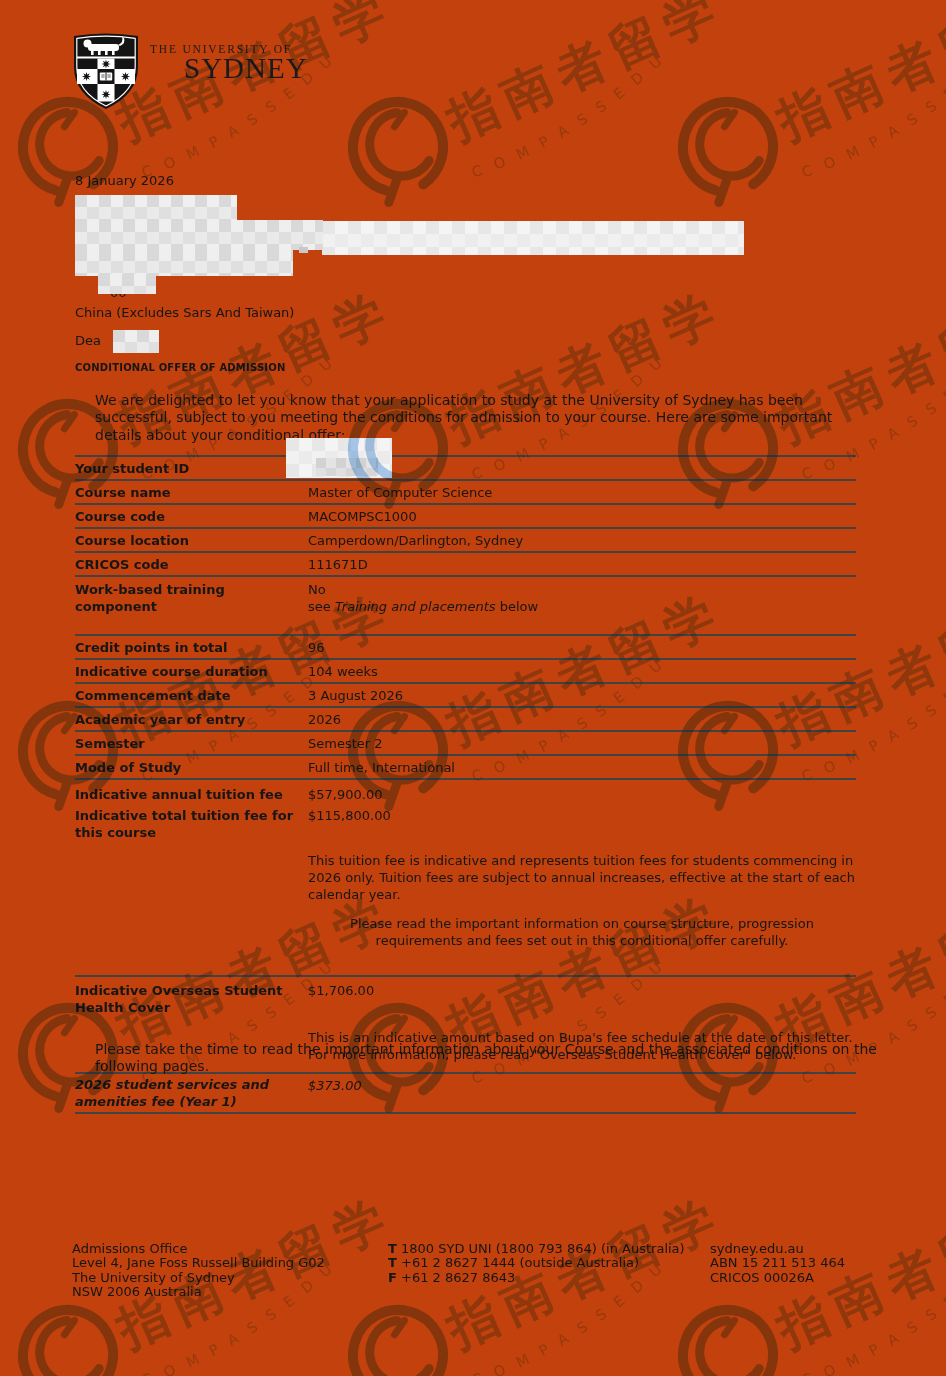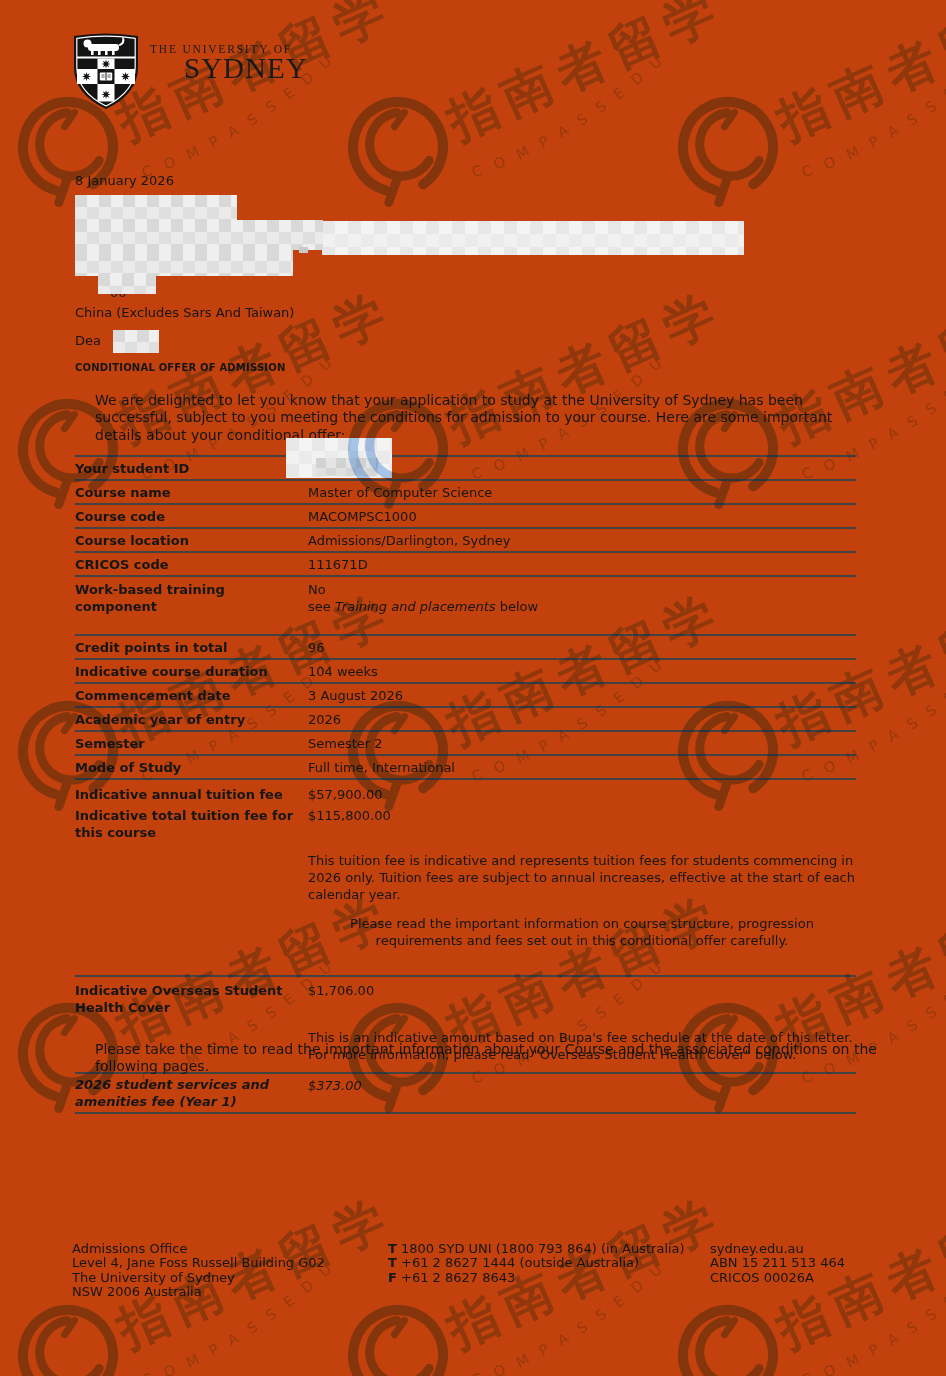--- a/index.html
+++ b/index.html
@@ -132,21 +132,21 @@
       <div class="t-row">
         <div class="t-label">Course name</div>
         <div class="t-value">Master of Computer Science</div>
       </div>
       <div class="t-row">
         <div class="t-label">Course code</div>
         <div class="t-value">MACOMPSC1000</div>
       </div>
       <div class="t-row">
         <div class="t-label">Course location</div>
-        <div class="t-value">Admissions/Darlington, Sydney</div>
+        <div class="t-value">Camperdown/Darlington, Sydney</div>
       </div>
       <div class="t-row">
         <div class="t-label">CRICOS code</div>
         <div class="t-value">111671D</div>
       </div>
       <div class="t-row tall">
         <div class="t-label">Work-based training component</div>
         <div class="t-value">
           <div>No</div>
           <div><span>see </span><i>Training and placements</i><span> below</span></div>

